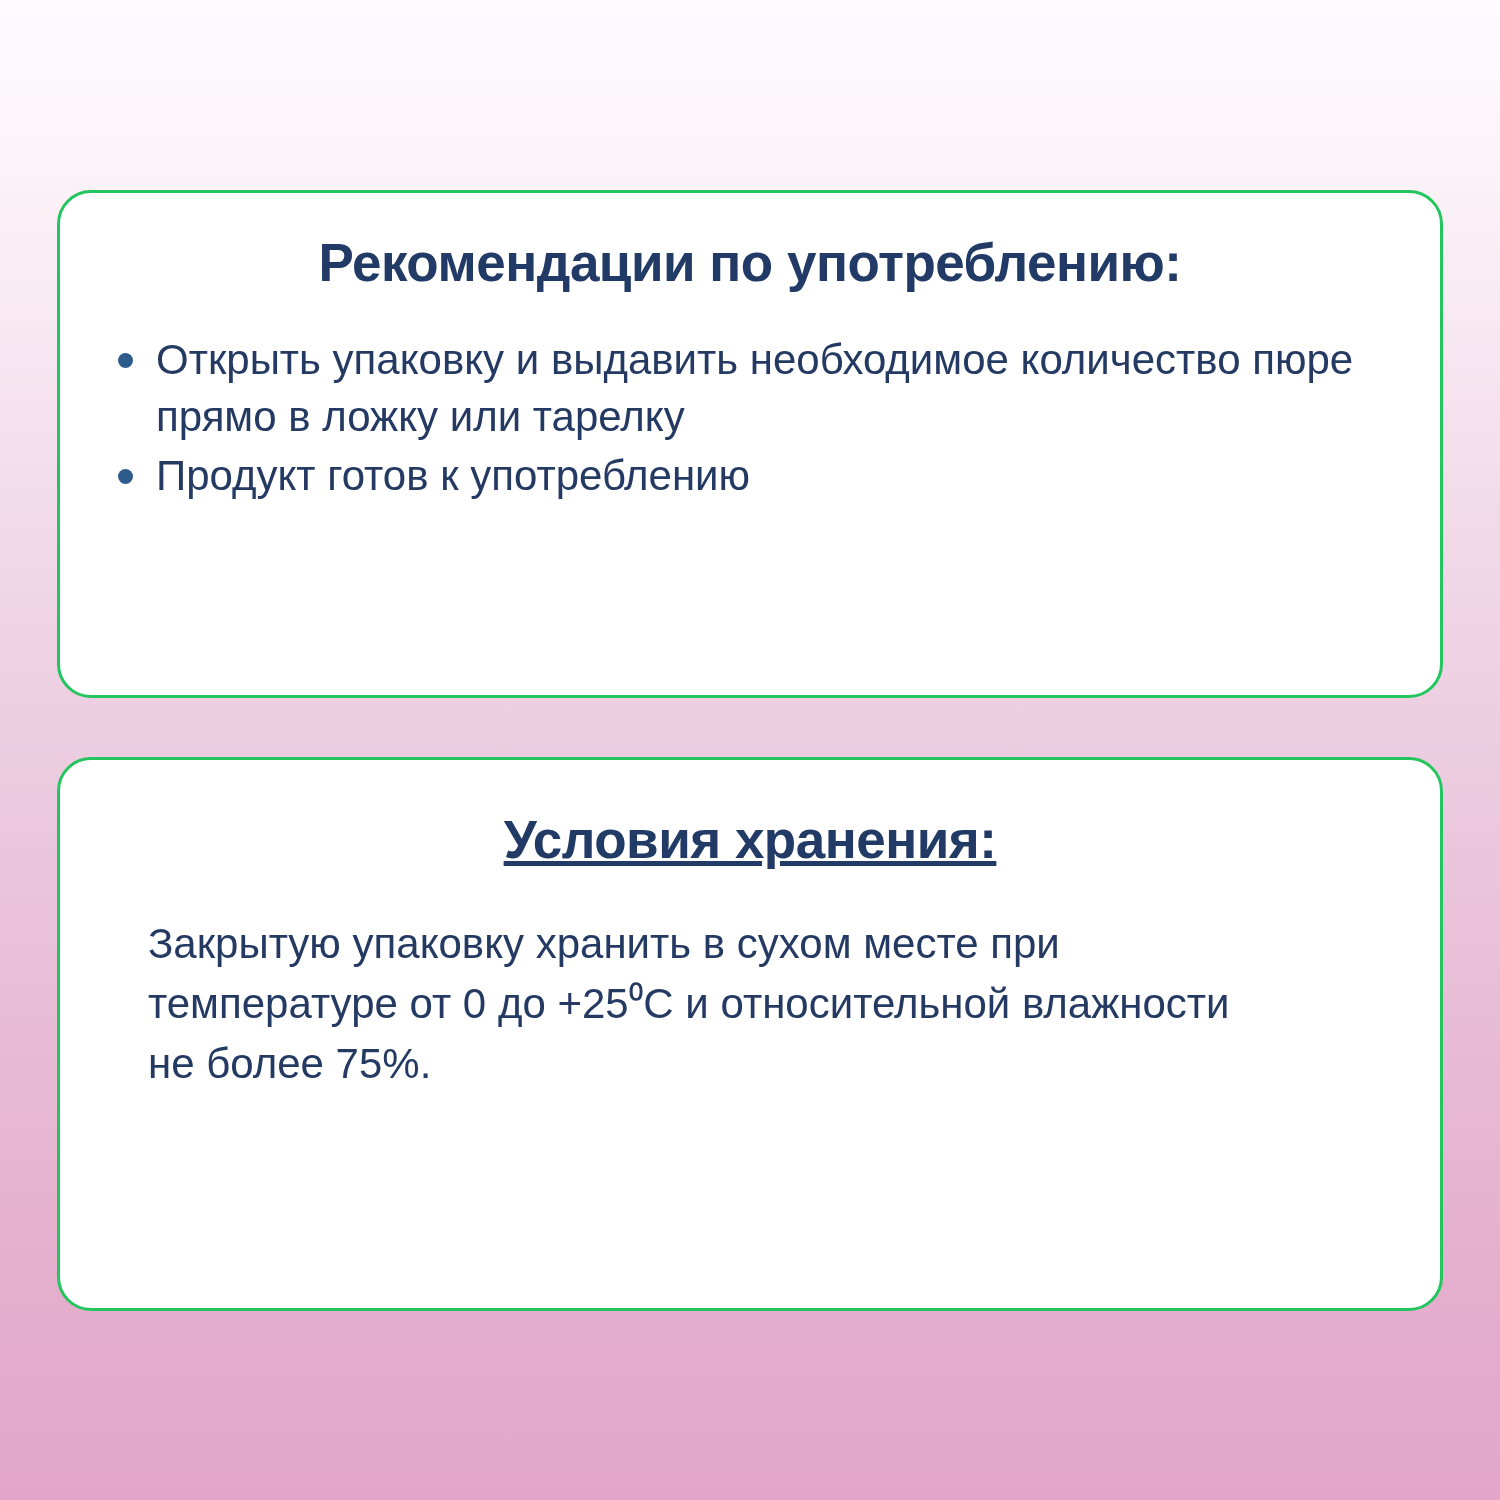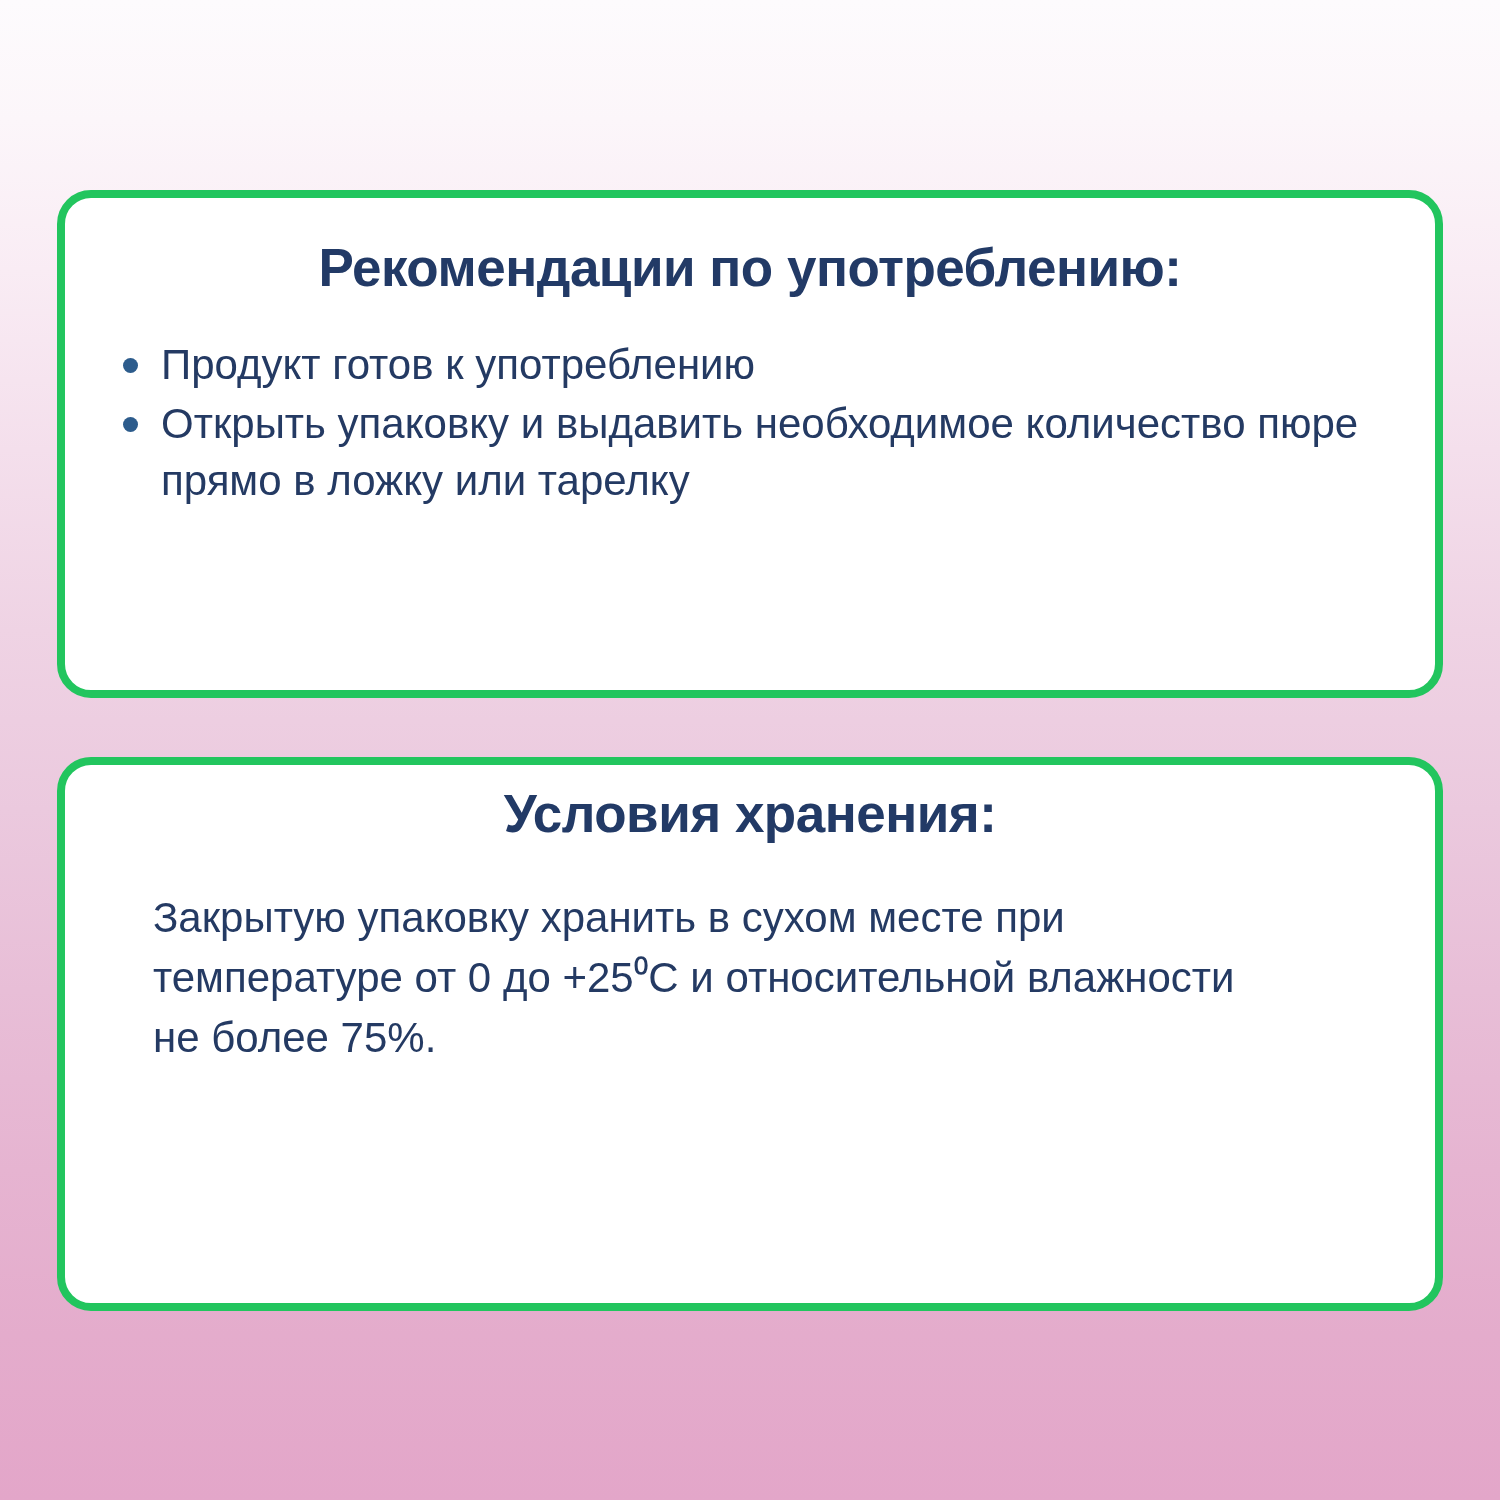--- a/index.html
+++ b/index.html
@@ -32,21 +32,21 @@
     box-sizing: border-box;
   }
 
   
   .card {
     position: absolute;
     left: 57px;
     width: 1386px;
     box-sizing: border-box;
     background: #ffffff;
-    border: 8px solid #22c55e;
+    border: 3px solid #22c55e;
     border-radius: 34px;
   }
 
   .card--usage {
     top: 190px;
     height: 508px;
   }
 
   .card--storage {
     top: 757px;
@@ -63,21 +63,22 @@
     letter-spacing: -0.5px;
     margin: 0;
     font-family: "Liberation Sans", sans-serif;
   }
 
   .card--usage .card-title {
     padding-top: 42px;
   }
 
   .card--storage .card-title {
-    padding-top: 21px;
+    padding-top: 52px;
+    text-decoration: underline;
   }
 
   
   .bullet-list {
     list-style: none;
     margin: 0;
     padding: 40px 44px 0 48px;
   }
 
   .bullet-item {
@@ -119,25 +120,25 @@
 <body>
 
 <div class="page">
 
   <section class="card card--usage">
     <h2 class="card-title">Рекомендации по употреблению:</h2>
 
     <ul class="bullet-list">
       <li class="bullet-item">
         <span class="bullet-dot"></span>
-        <span>Продукт готов к употреблению</span>
+        <span>Открыть упаковку и выдавить необходимое количество пюре прямо в ложку или тарелку</span>
       </li>
       <li class="bullet-item">
         <span class="bullet-dot"></span>
-        <span>Открыть упаковку и выдавить необходимое количество пюре прямо в ложку или тарелку</span>
+        <span>Продукт готов к употреблению</span>
       </li>
     </ul>
   </section>
 
   <section class="card card--storage">
     <h2 class="card-title">Условия хранения:</h2>
 
     <div class="storage-body">
       <p class="storage-line">Закрытую упаковку хранить в сухом месте при</p>
       <p class="storage-line">температуре от 0 до +25⁰C и относительной влажности</p>

